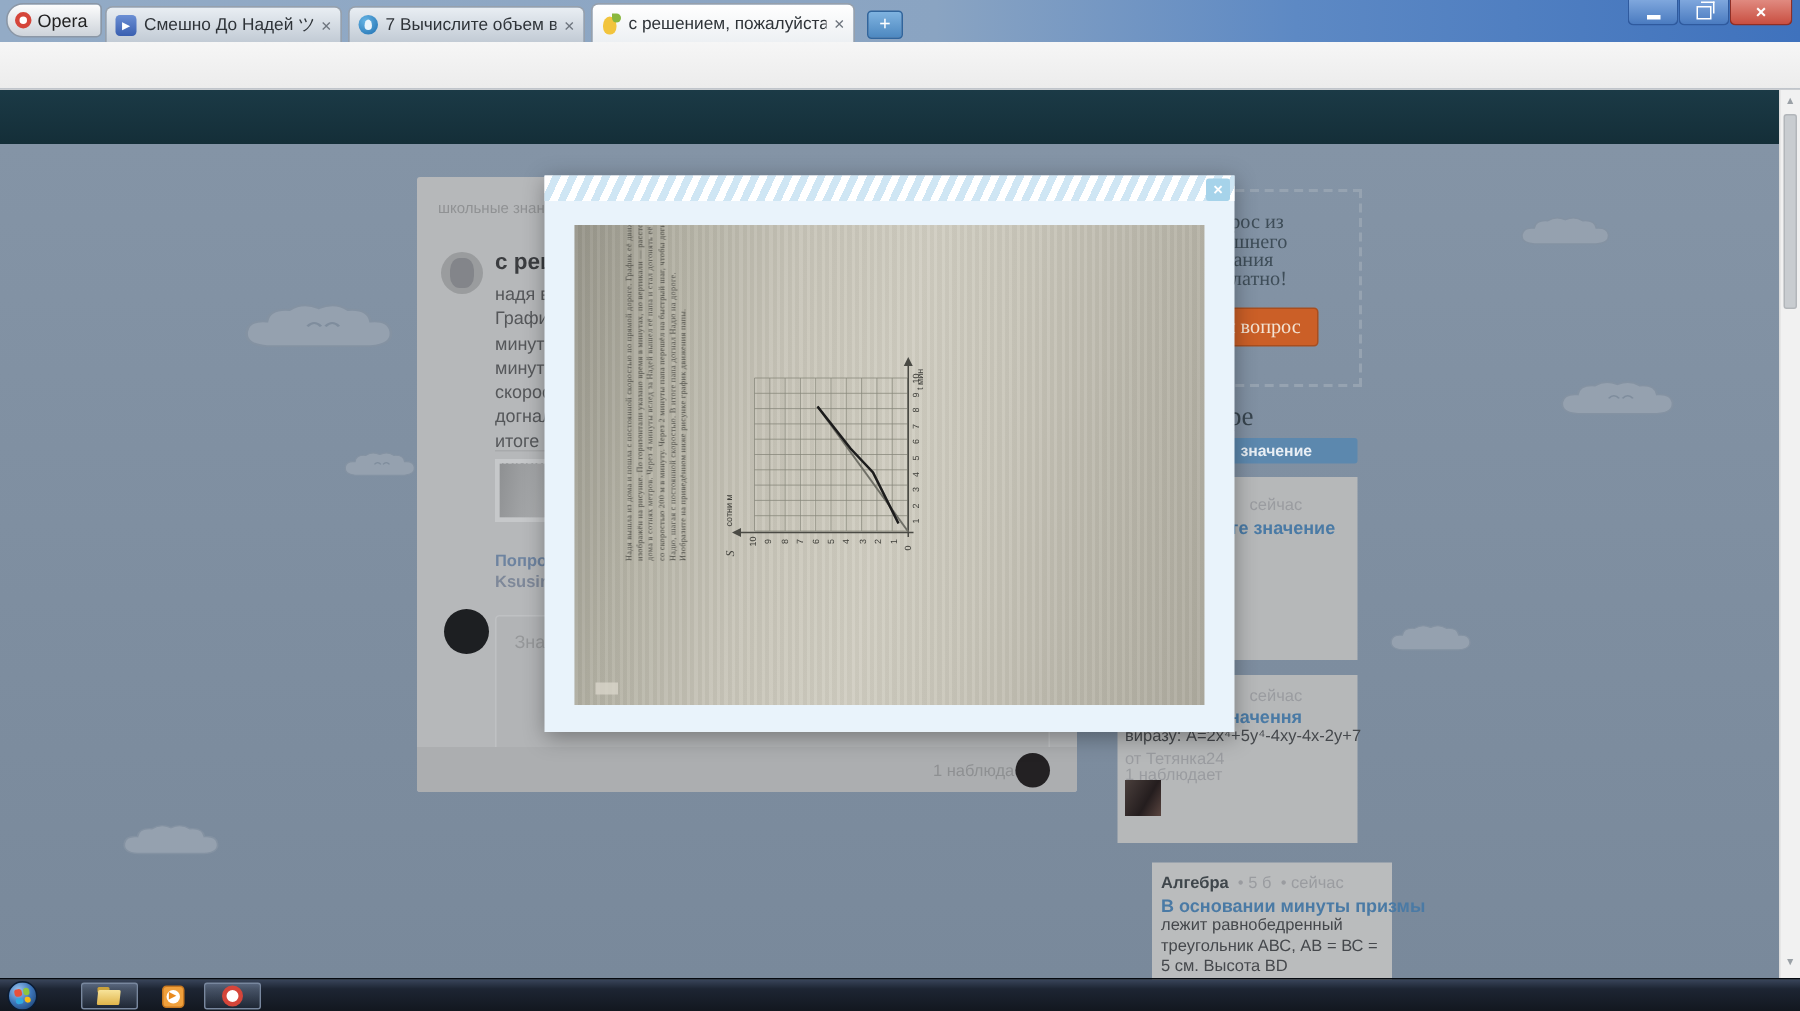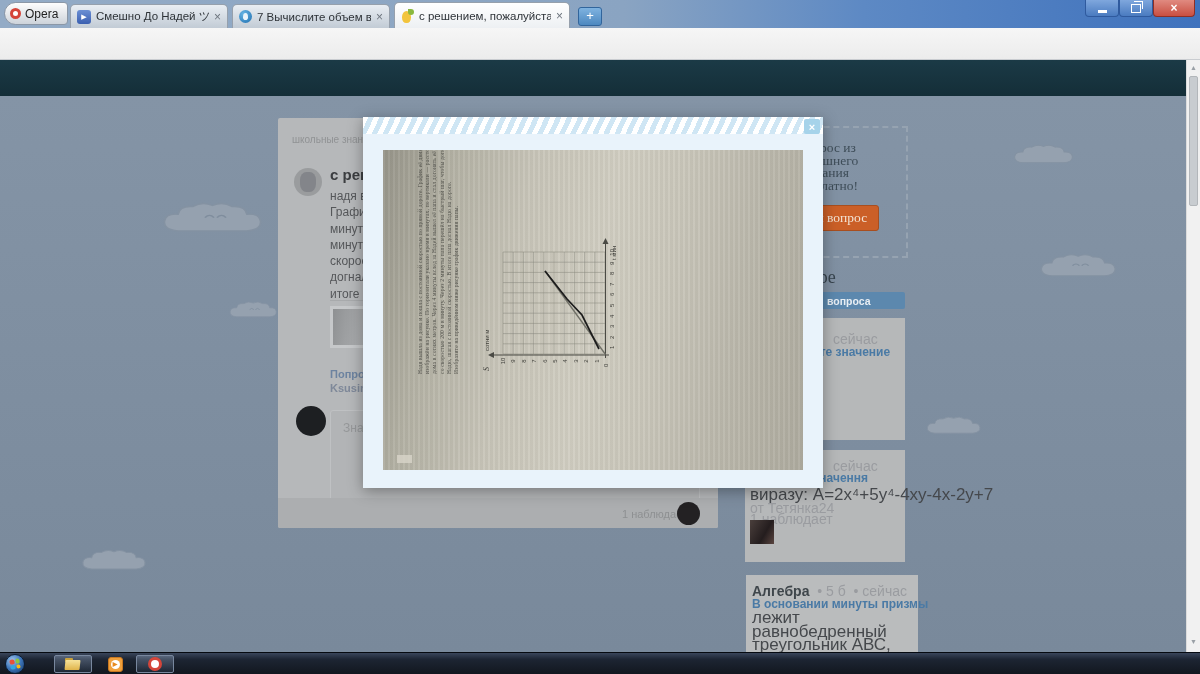--- a/index.html
+++ b/index.html
@@ -100,24 +100,24 @@
   #promo{left:745px;top:126px;width:163px;height:132px;border:2px dashed #96a3b1;box-sizing:border-box;}
   #promo-lines{left:0;top:14px;width:159px;text-align:center;font-family:"Liberation Serif",serif;font-size:13.5px;line-height:12.6px;color:#3e4d58;}
   #promo-btn{left:32px;top:77px;width:100px;height:26px;background:#cb5f27;border:1px solid #a84e1f;border-radius:3px;
     font-family:"Liberation Serif",serif;font-size:13.5px;color:#f3e3d3;display:flex;align-items:center;justify-content:center;box-sizing:border-box;}
   #month-h{left:770px;top:267px;font-family:"Liberation Serif",serif;font-size:18px;color:#37444e;}
   #blue-btn{left:745px;top:292px;width:160px;height:17px;background:#5c88ae;border-radius:2px;}
   #blue-btn span{position:absolute;left:82px;top:3px;font-size:10.5px;font-weight:bold;color:#e8eef4;}
   .scard{width:160px;background:#b6b8b9;}
   #scard1{left:745px;top:318px;height:122px;}
   #scard2{left:745px;top:450px;height:112px;}
-  #scard3{left:746px;top:575px;height:85px;background:#babcbd;padding-left:12px;}
-  .sc-meta{position:absolute;font-size:14px;color:#9a9ca0;white-space:nowrap;}
+  #scard3{left:768px;top:575px;height:85px;background:#babcbd;}
+  .sc-meta{position:absolute;font-size:11px;color:#9a9ca0;white-space:nowrap;}
   .sc-title{position:absolute;font-size:12px;font-weight:bold;color:#4a7aa5;white-space:nowrap;}
-  .sc-body{position:absolute;font-size:17px;color:#45484c;}
+  .sc-body{position:absolute;font-size:11px;color:#45484c;}
   #sc2-avatar{position:absolute;left:5px;top:70px;width:24px;height:24px;background:linear-gradient(120deg,#4a3f3c,#241d1e 60%,#5a4540);}
   #sc3-meta{left:6px;top:8px;}
   #sc3-subject{font-weight:bold;color:#3f464b;}
   
   #lightbox{left:363px;top:117px;width:460px;height:371px;background:#e9f3fb;box-shadow:0 3px 14px rgba(0,0,0,.35);}
   #lb-stripe{left:0;top:0;width:460px;height:17px;
     background:repeating-linear-gradient(115deg,#ffffff 0 5px,#cfe6f4 5px 10px);}
   #lb-close{left:441px;top:2px;width:16px;height:15px;background:#a6d3ea;border-radius:2px;color:#fff;font-weight:bold;font-size:11px;
     display:flex;align-items:center;justify-content:center;}
   #photo{left:20px;top:33px;width:420px;height:320px;overflow:hidden;
@@ -302,21 +302,21 @@
 
     <div>Вопрос из</div>
         <div>домашнего</div>
         <div>задания</div>
         <div>бесплатно!</div>
       </div>
     <div id="promo-btn" class="abs">Задай вопрос</div>
   </div>
   <div id="month-h" class="abs">в ноябре</div>
   <div id="blue-btn" class="abs">
-    <span>вопроса</span>
+    <span>значение</span>
   </div>
   <div id="scard1" class="scard abs">
     <span class="sc-meta" style="left:88px;top:13px">сейчас</span>
     <span class="sc-title" style="left:37px;top:27px">Найдите значение</span>
   </div>
   <div id="scard2" class="scard abs">
     <span class="sc-meta" style="left:88px;top:8px">сейчас</span>
     <span class="sc-title" style="left:12px;top:21px">Знайдіть значення</span>
     <span class="sc-body" style="left:5px;top:35px;white-space:nowrap">виразу: A=2x⁴+5у⁴-4ху-4х-2у+7</span>
     <span class="sc-meta" style="left:5px;top:50px">от Тетянка24</span>

